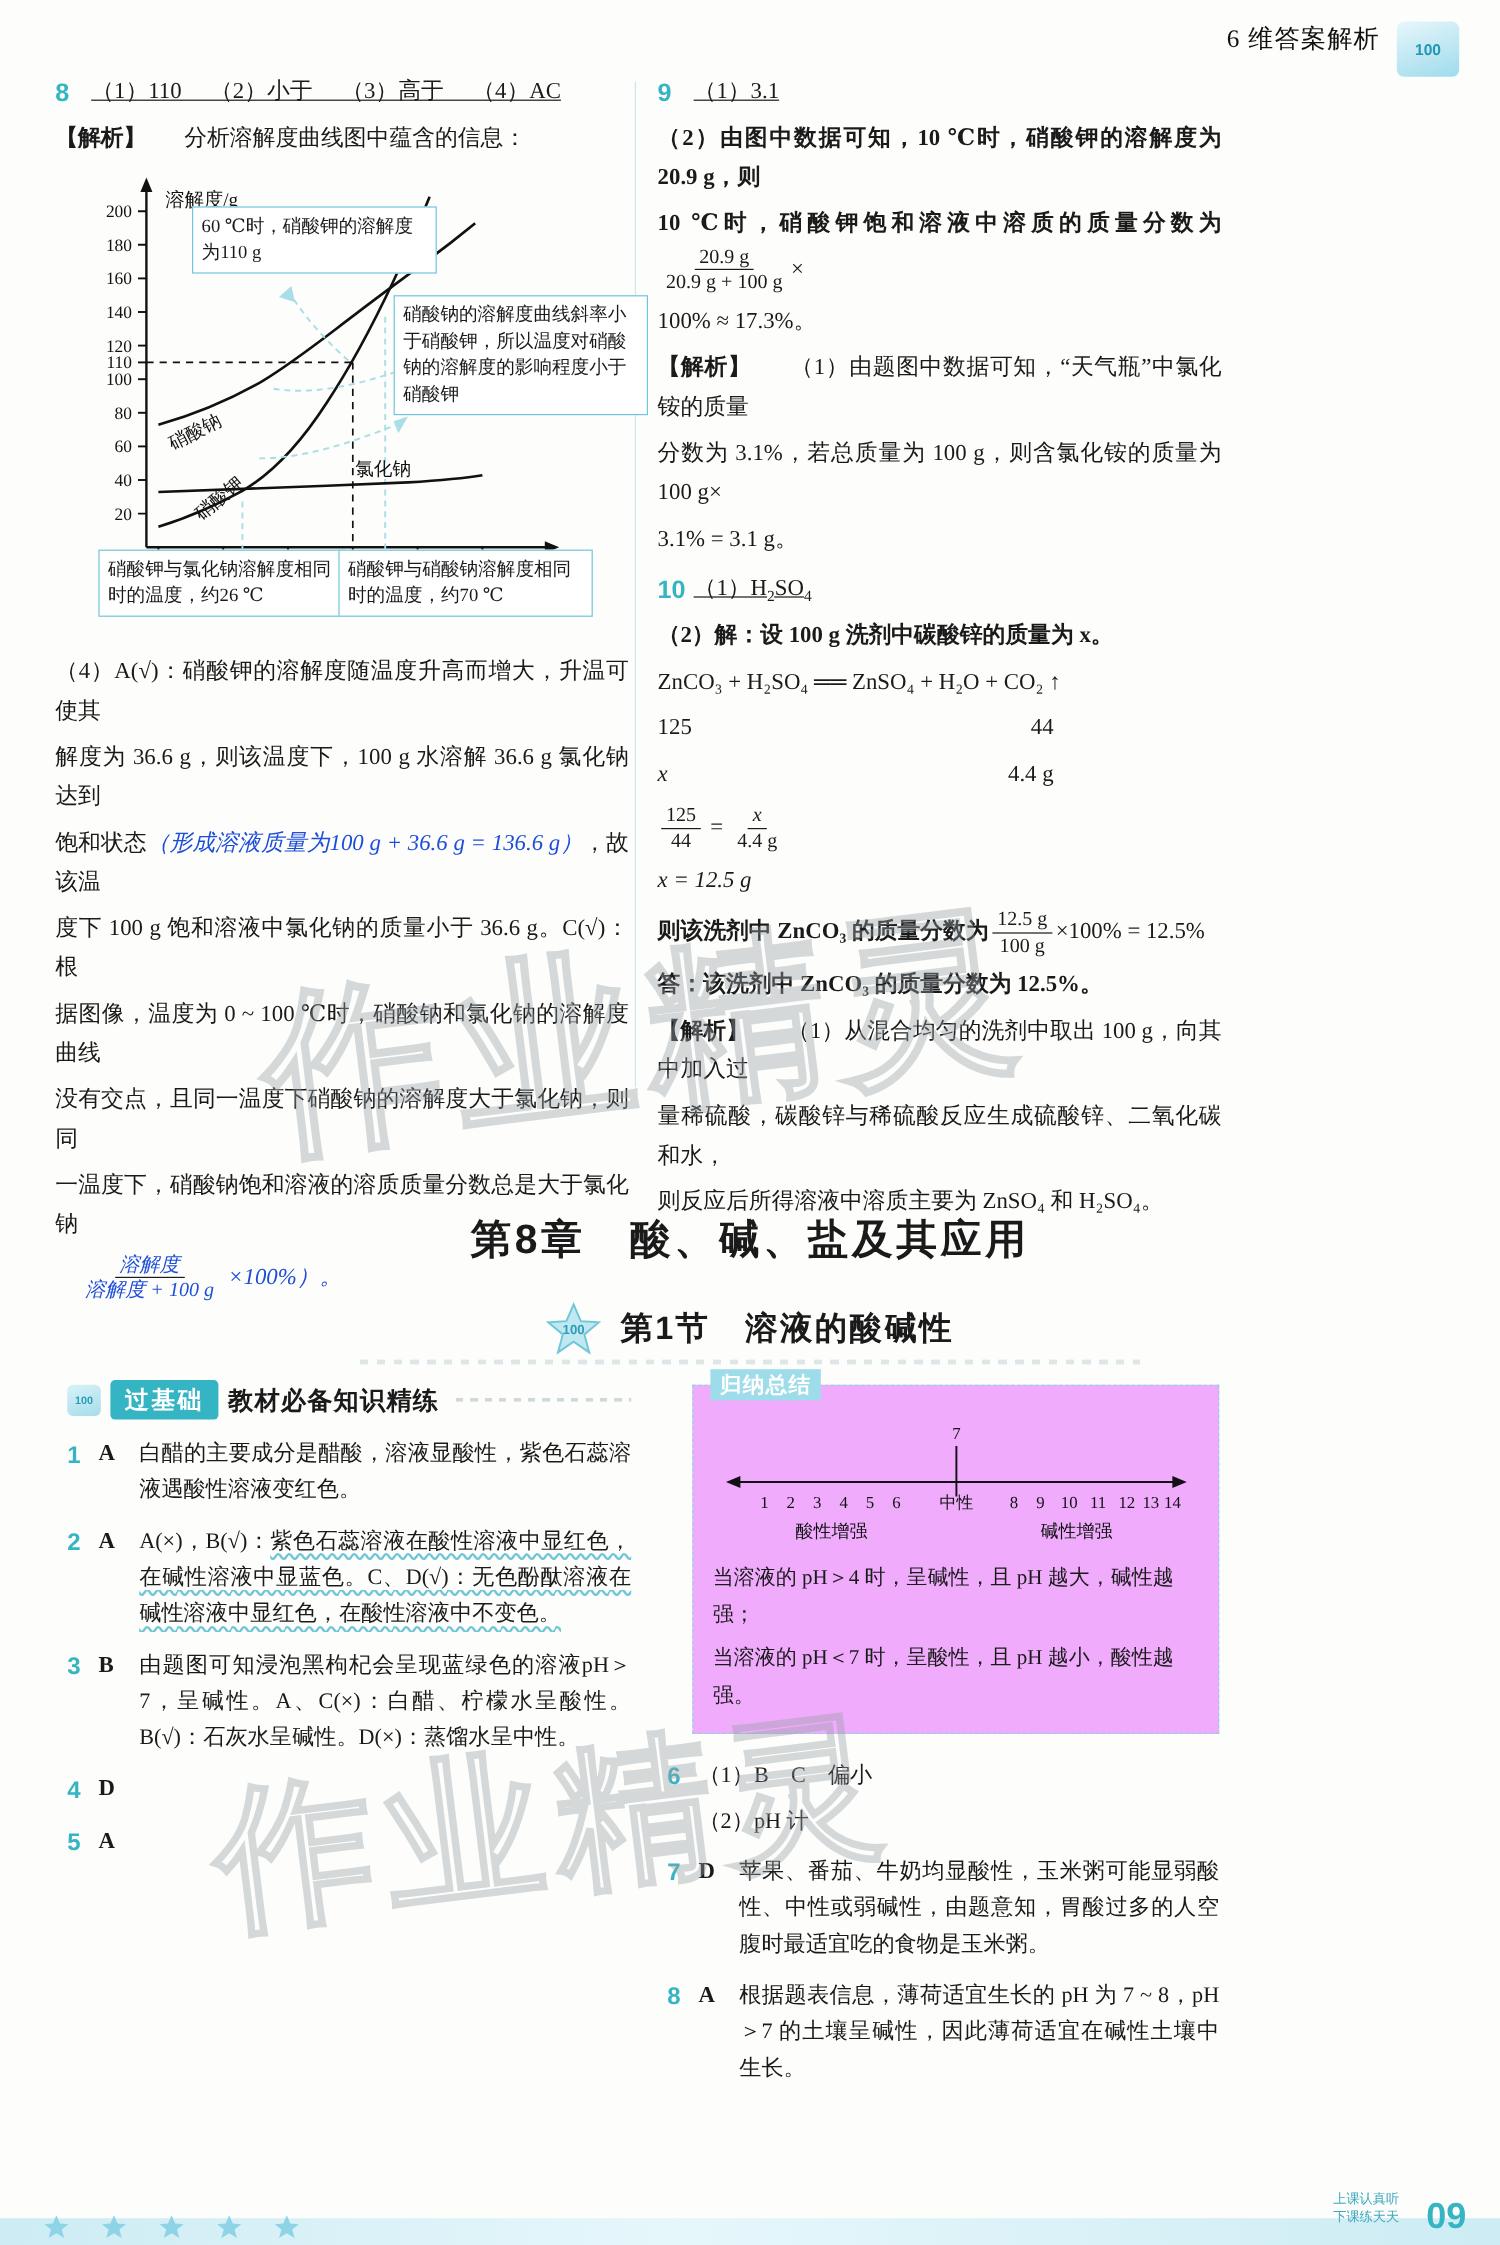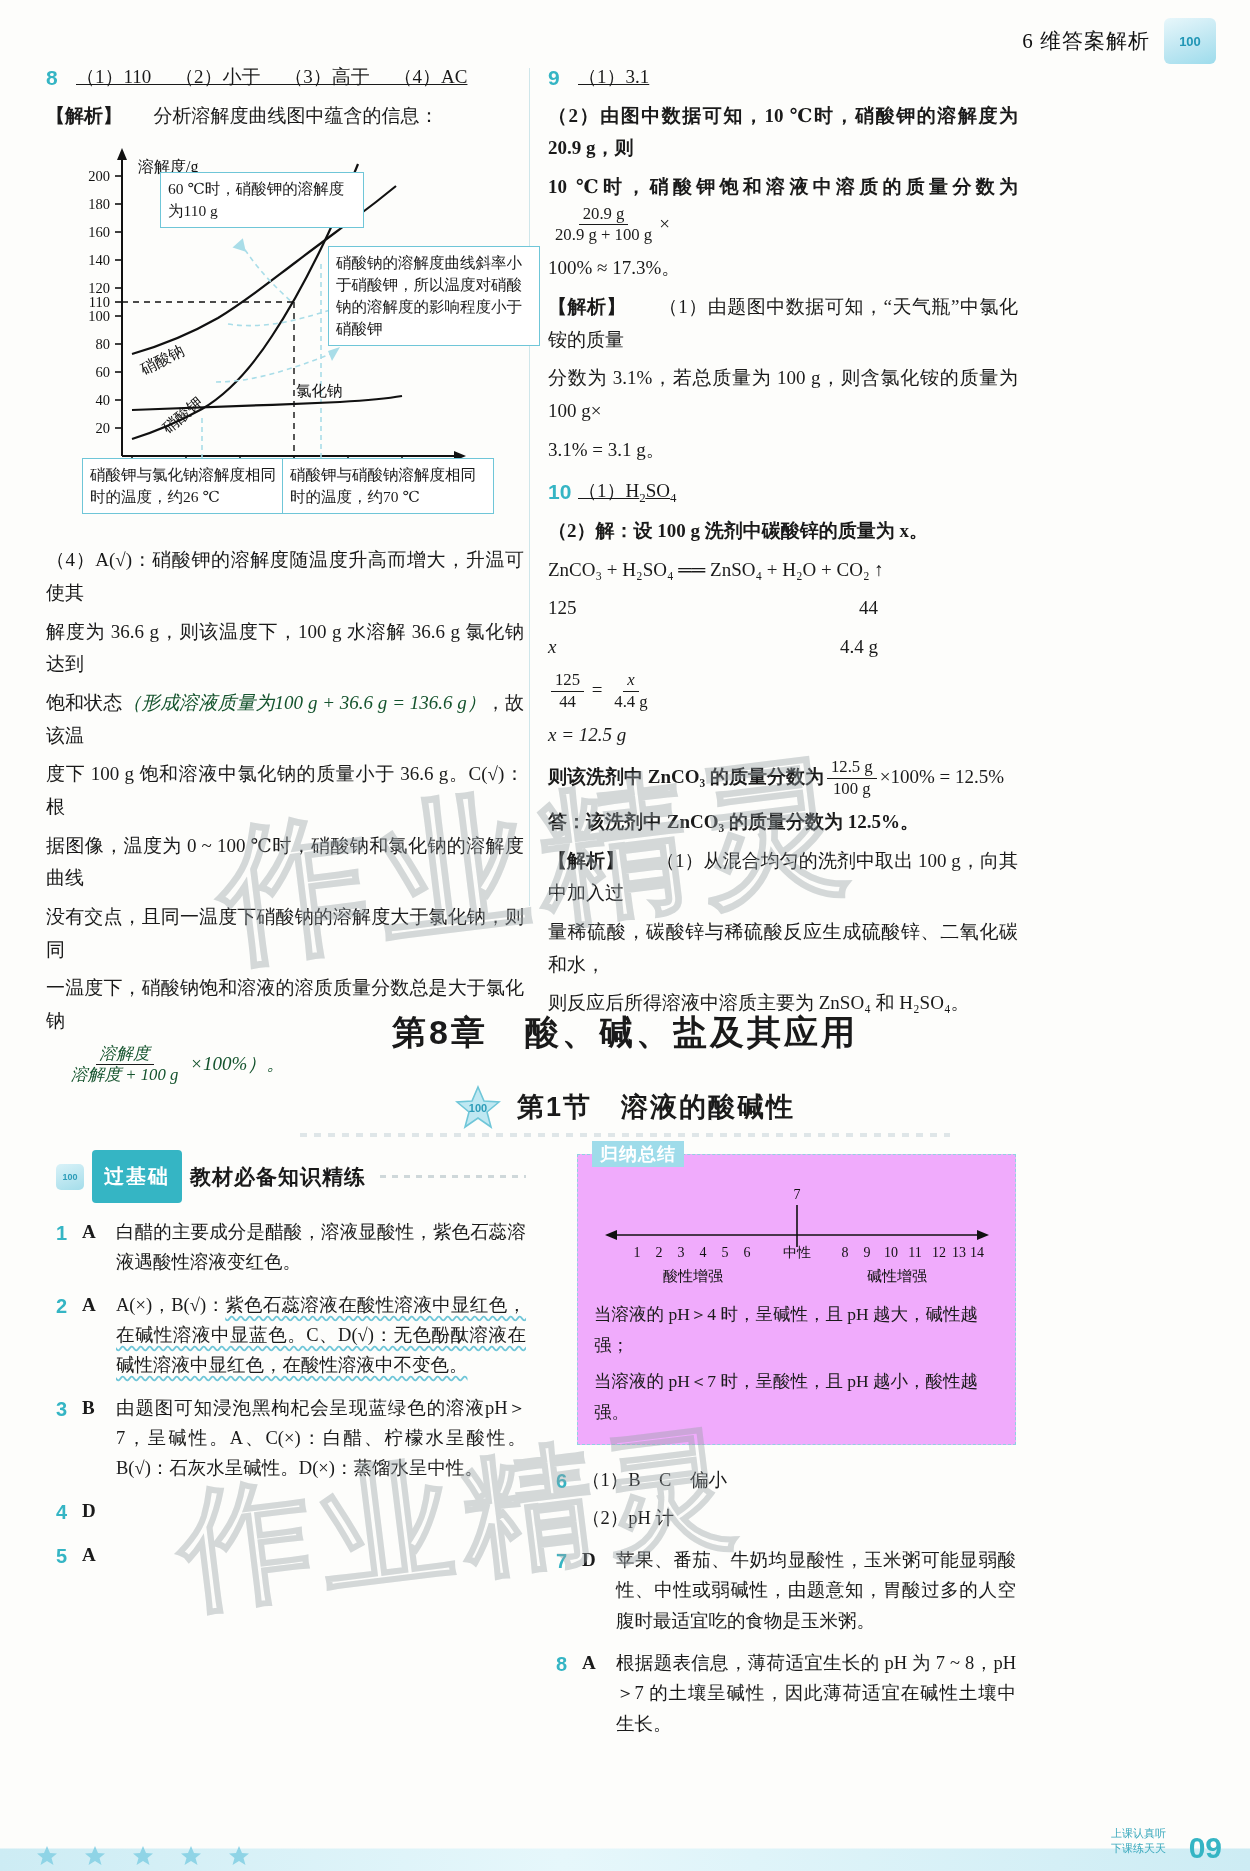--- a/index.html
+++ b/index.html
@@ -7,42 +7,42 @@
     width:1250px;height:1871px;
     background:#fdfdfb;
     font-family:"Liberation Serif","DejaVu Serif",serif;
     color:#1a1a1a;
     position:relative;
     overflow:hidden;
   }
   .page{position:relative;width:1250px;height:1871px;}
 
   
-  .hdr{position:absolute;top:18px;right:34px;display:flex;align-items:center;gap:14px;}
+  .hdr{position:absolute;top:18px;right:34px;display:flex;gap:14px;}
   .hdr-title{font-size:21px;letter-spacing:1px;color:#111;}
   .hdr-badge{width:52px;height:46px;border-radius:6px;
     background:linear-gradient(160deg,#e8f7fb 0%,#bfe7f2 55%,#9ddcec 100%);
     display:flex;align-items:center;justify-content:center;}
   .hdr-badge span{font-size:13px;font-weight:bold;color:#2196b5;font-family:"Liberation Sans",sans-serif;}
 
   
   .cols{position:absolute;top:62px;left:0;width:1250px;height:840px;}
   .colsep{position:absolute;left:529px;top:6px;width:1px;height:838px;background:#cfe6ea;}
   .col-l{position:absolute;left:46px;top:0;width:478px;}
   .col-r{position:absolute;left:548px;top:0;width:470px;}
 
   .qline{display:flex;align-items:flex-start;margin:0 0 4px 0;}
   .qnum{color:#35b5c4;font-weight:bold;font-size:21px;font-family:"Liberation Sans",sans-serif;
     min-width:30px;line-height:1.5;}
   .qbody{font-size:19px;line-height:1.62;flex:1;text-decoration:underline;}
   .sp{display:inline-block;width:22px;}
 
   p.txt{font-size:19px;line-height:1.72;margin:6px 0;text-align:justify;}
   .jx{font-weight:bold;}
-  .hint{color:#14532d;font-style:italic;}
+  .hint{color:#1d4ed8;font-style:italic;}
   .bold{font-weight:bold;}
   sub{font-size:.68em;}
 
   
   .chartwrap{position:relative;margin:6px 0 0 14px;width:470px;height:400px;}
   .chart-svg{position:absolute;left:0;top:0;}
   .cbox{position:absolute;border:1.5px solid #6fc6d8;background:#fff;
     font-size:15.5px;line-height:1.42;padding:5px 7px;}
   .cbox.b1{left:100px;top:34px;width:188px;}
   .cbox.b2{left:268px;top:108px;width:196px;}
@@ -63,21 +63,21 @@
   .low{position:absolute;top:1150px;left:0;width:1250px;height:690px;}
   .low-l{position:absolute;left:56px;top:0;width:470px;}
   .low-r{position:absolute;left:556px;top:0;width:460px;}
 
   .tagbar{display:flex;align-items:center;gap:8px;position:relative;margin-bottom:14px;}
   .tag-icon{width:28px;height:26px;border-radius:5px;
     background:linear-gradient(160deg,#d9f2f8,#a4ddea);
     display:flex;align-items:center;justify-content:center;font-size:9px;color:#2d9cb8;font-weight:bold;
     font-family:"Liberation Sans",sans-serif;}
   .tag-green{background:#35b5c4;color:#fff;font-size:20px;font-weight:bold;
-    font-family:"Liberation Sans",sans-serif;padding:13px 12px;border-radius:4px;letter-spacing:2px;}
+    font-family:"Liberation Sans",sans-serif;padding:3px 12px;border-radius:4px;letter-spacing:2px;}
   .tag-text{font-size:21px;font-weight:bold;font-family:"Liberation Sans",sans-serif;letter-spacing:1px;}
   .tag-line{flex:1;height:3px;margin-left:6px;
     background:repeating-linear-gradient(90deg,#cfd8da 0 6px,transparent 6px 12px);}
 
   .ansrow{display:flex;align-items:flex-start;margin:12px 0;}
   .ansnum{color:#35b5c4;font-weight:bold;font-size:20px;font-family:"Liberation Sans",sans-serif;
     min-width:26px;line-height:1.6;}
   .answ{font-weight:bold;font-size:19px;min-width:34px;line-height:1.6;}
   .anstxt{font-size:18.5px;line-height:1.64;flex:1;text-align:justify;}
   .wavy{text-decoration:underline;text-decoration-style:wavy;text-decoration-color:#6fc6d8;

